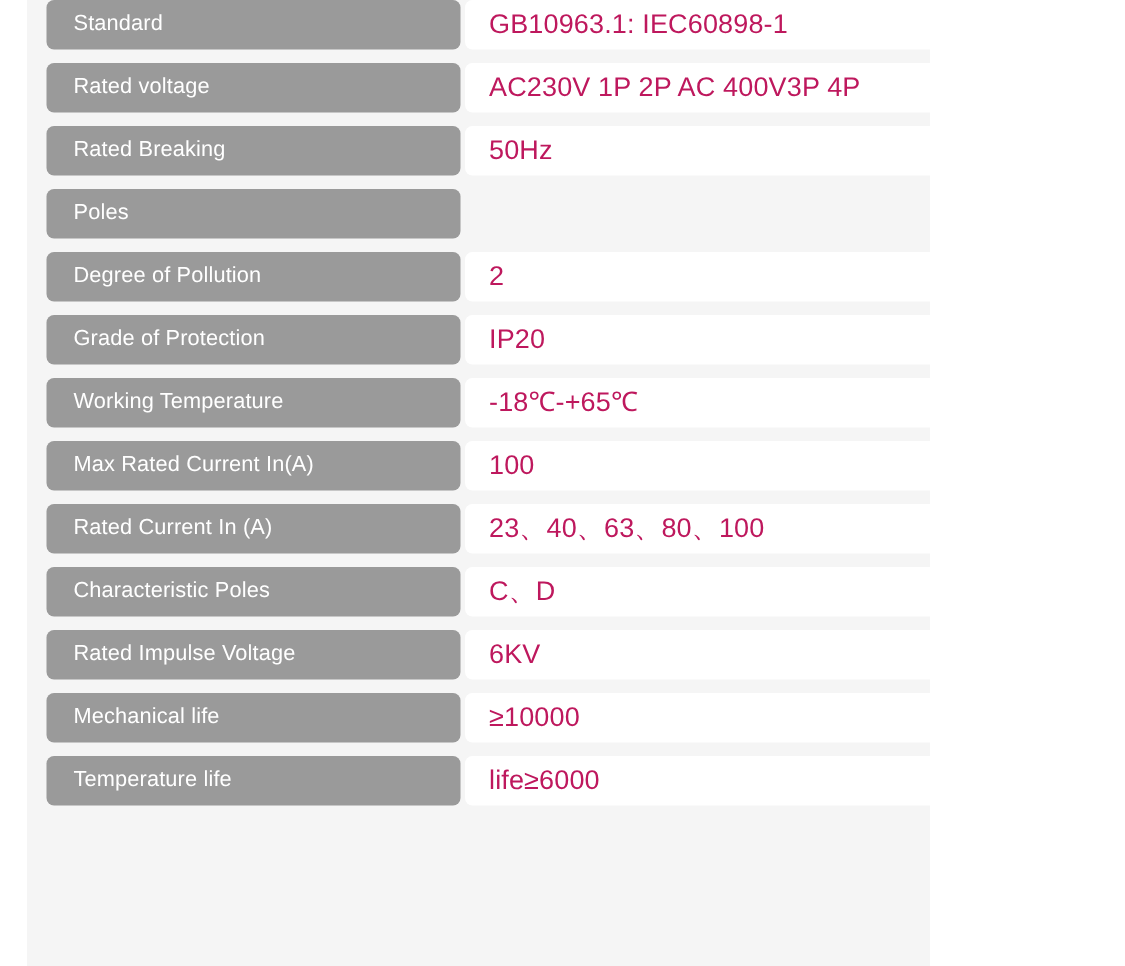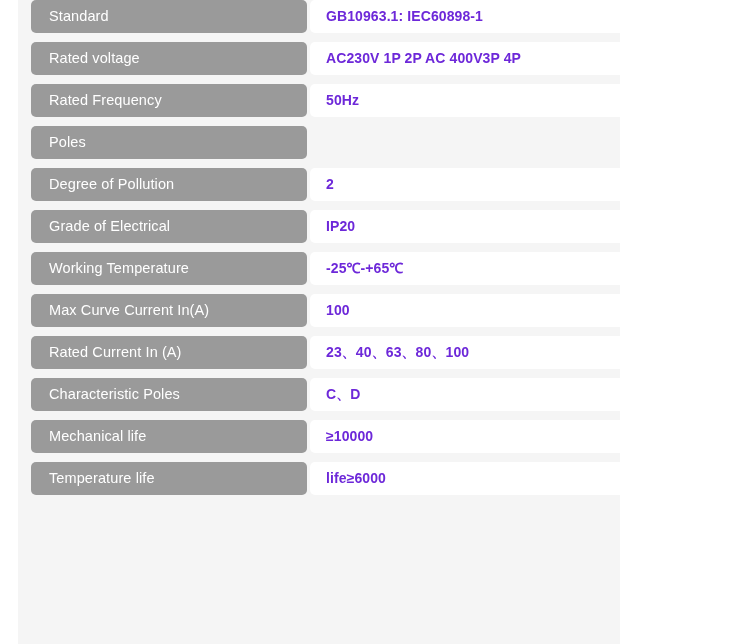--- a/index.html
+++ b/index.html
@@ -54,23 +54,23 @@
     white-space: nowrap;
     overflow: hidden;
     letter-spacing: 0.1px;
   }
   .spec-value {
     flex: 1 1 auto;
     box-sizing: border-box;
     background: #ffffff;
     border-radius: 5px;
     margin-left: 3px;
-    color: #6d28d9;
-    font-size: 14px;
-    font-weight: bold;
+    color: #be185d;
+    font-size: 18px;
+    font-weight: normal;
     line-height: 33px;
     padding-left: 16px;
     white-space: pre;
     overflow: hidden;
     letter-spacing: 0.1px;
   }
 </style>
 </head>
 <body>
 
@@ -84,60 +84,64 @@
       <div class="spec-label">Standard</div>
       <div class="spec-value">GB10963.1: IEC60898-1</div>
     </div>
 
     <div class="spec-row">
       <div class="spec-label">Rated voltage</div>
       <div class="spec-value">AC230V 1P 2P AC 400V3P 4P</div>
     </div>
 
     <div class="spec-row">
-      <div class="spec-label">Rated Frequency</div>
+      <div class="spec-label">Rated Breaking</div>
       <div class="spec-value">50Hz</div>
     </div>
 
     <div class="spec-row">
       <div class="spec-label">Poles</div>
     </div>
 
     <div class="spec-row">
       <div class="spec-label">Degree of Pollution</div>
       <div class="spec-value">2</div>
     </div>
 
     <div class="spec-row">
-      <div class="spec-label">Grade of Electrical</div>
+      <div class="spec-label">Grade of Protection</div>
       <div class="spec-value">IP20</div>
     </div>
 
 
     <div class="spec-row">
       <div class="spec-label">Working Temperature</div>
-      <div class="spec-value">-25℃-+65℃</div>
+      <div class="spec-value">-18℃-+65℃</div>
     </div>
 
     <div class="spec-row">
-      <div class="spec-label">Max Curve Current In(A)</div>
+      <div class="spec-label">Max Rated Current In(A)</div>
       <div class="spec-value">100</div>
     </div>
 
     <div class="spec-row">
       <div class="spec-label">Rated Current In (A)</div>
       <div class="spec-value">23、40、63、80、100</div>
     </div>
 
     <div class="spec-row">
       <div class="spec-label">Characteristic Poles</div>
       <div class="spec-value">C、D</div>
     </div>
 
 
+    <div class="spec-row">
+      <div class="spec-label">Rated Impulse Voltage</div>
+      <div class="spec-value">6KV</div>
+    </div>
 
     <div class="spec-row">
       <div class="spec-label">Mechanical life</div>
       <div class="spec-value">≥10000</div>
     </div>
 
     <div class="spec-row">
       <div class="spec-label">Temperature life</div>
       <div class="spec-value">life≥6000</div>
     </div>

